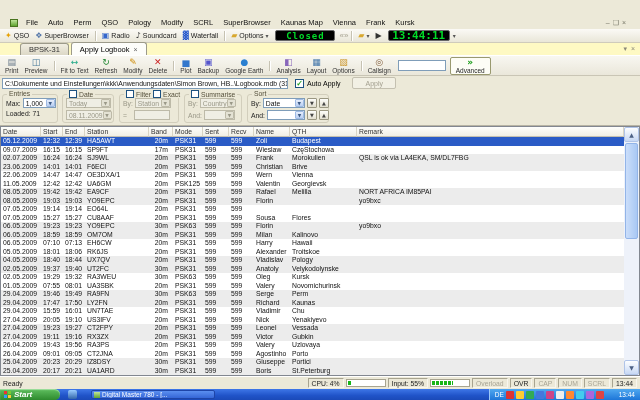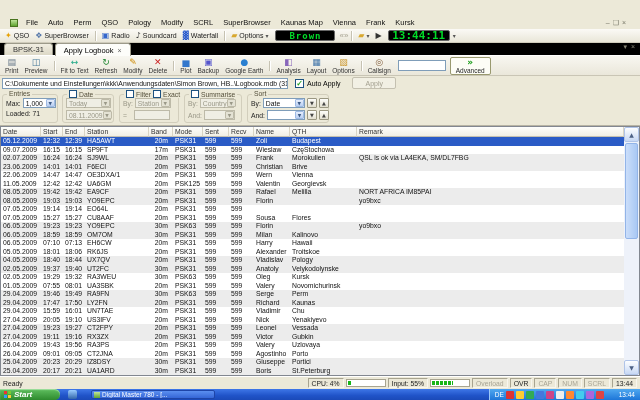--- a/index.html
+++ b/index.html
@@ -33,22 +33,22 @@
   .ticon{font-family:"DejaVu Sans",sans-serif;font-size:8px;line-height:8px;}
   .drop{font-family:"DejaVu Sans",sans-serif;color:#555;font-size:6px;}
   .sep{width:1px;height:10px;background:#C6C2B2;box-shadow:1px 0 0 #fff;margin:0 3px;}
   .led{background:#000;border:1px solid #666;border-radius:2px;color:#00DC28;
     font-family:"DejaVu Sans Mono",monospace;font-weight:bold;display:flex;align-items:center;justify-content:center;}
   .closed-led{width:60px;height:11px;font-size:9px;letter-spacing:1px;margin:0 4px;}
   .clock-led{width:62px;height:11px;font-size:11px;margin:0 3px;}
   .nav-dim{color:#A8A494;font-size:8px;}
 
   
-  .tabbar{position:absolute;top:43px;left:0;right:0;height:13px;background:#000000;display:flex;
-    padding-left:4px;border-bottom:1px solid #fff;}
+  .tabbar{position:absolute;top:43px;left:0;right:0;height:13px;background:#fef9c3;display:flex;
+    align-items:flex-end;padding-left:20px;border-bottom:1px solid #fff;}
   .tab{height:12px;padding:0 8px;font-size:7.5px;display:flex;align-items:center;gap:4px;
     border:1px solid #9C9A8A;border-bottom:none;border-radius:3px 3px 0 0;
     background:linear-gradient(#F1EEE2,#DCD8C6);margin-right:2px;color:#333;}
   .tab.active{background:#FDFDFA;height:13px;color:#000;}
   .tab-x{font-size:7px;color:#666;}
   .tabbar-ctl{margin-left:auto;display:flex;gap:4px;color:#8A8878;font-size:7px;padding:0 5px 2px 0;}
 
   
   .toolbar2{position:absolute;top:56px;left:0;right:0;height:20px;
     background:linear-gradient(#F8F7F1,#EAE7DA);border-bottom:1px solid #C9C5B5;
@@ -210,21 +210,21 @@
     <span class="tb1-btn">
       <span class="ticon ic-wf">▓</span>
       <span>Waterfall</span>
       </span>
     <span class="sep"></span>
     <span class="tb1-btn">
       <span class="ticon ic-opt">▰</span>
       <span>Options</span>
       <span class="drop">▾</span>
       </span>
-    <span class="led closed-led">Brown</span>
+    <span class="led closed-led">Closed</span>
     <span class="nav-dim">«</span>
     <span class="nav-dim">»</span>
     <span class="sep"></span>
     <span class="tb1-btn">
       <span class="ticon ic-opt">▰</span>
       <span class="drop">▾</span>
       </span>
     <span class="tb1-btn">
       <span class="ticon" style="color:#333;">▶</span>
       </span>

